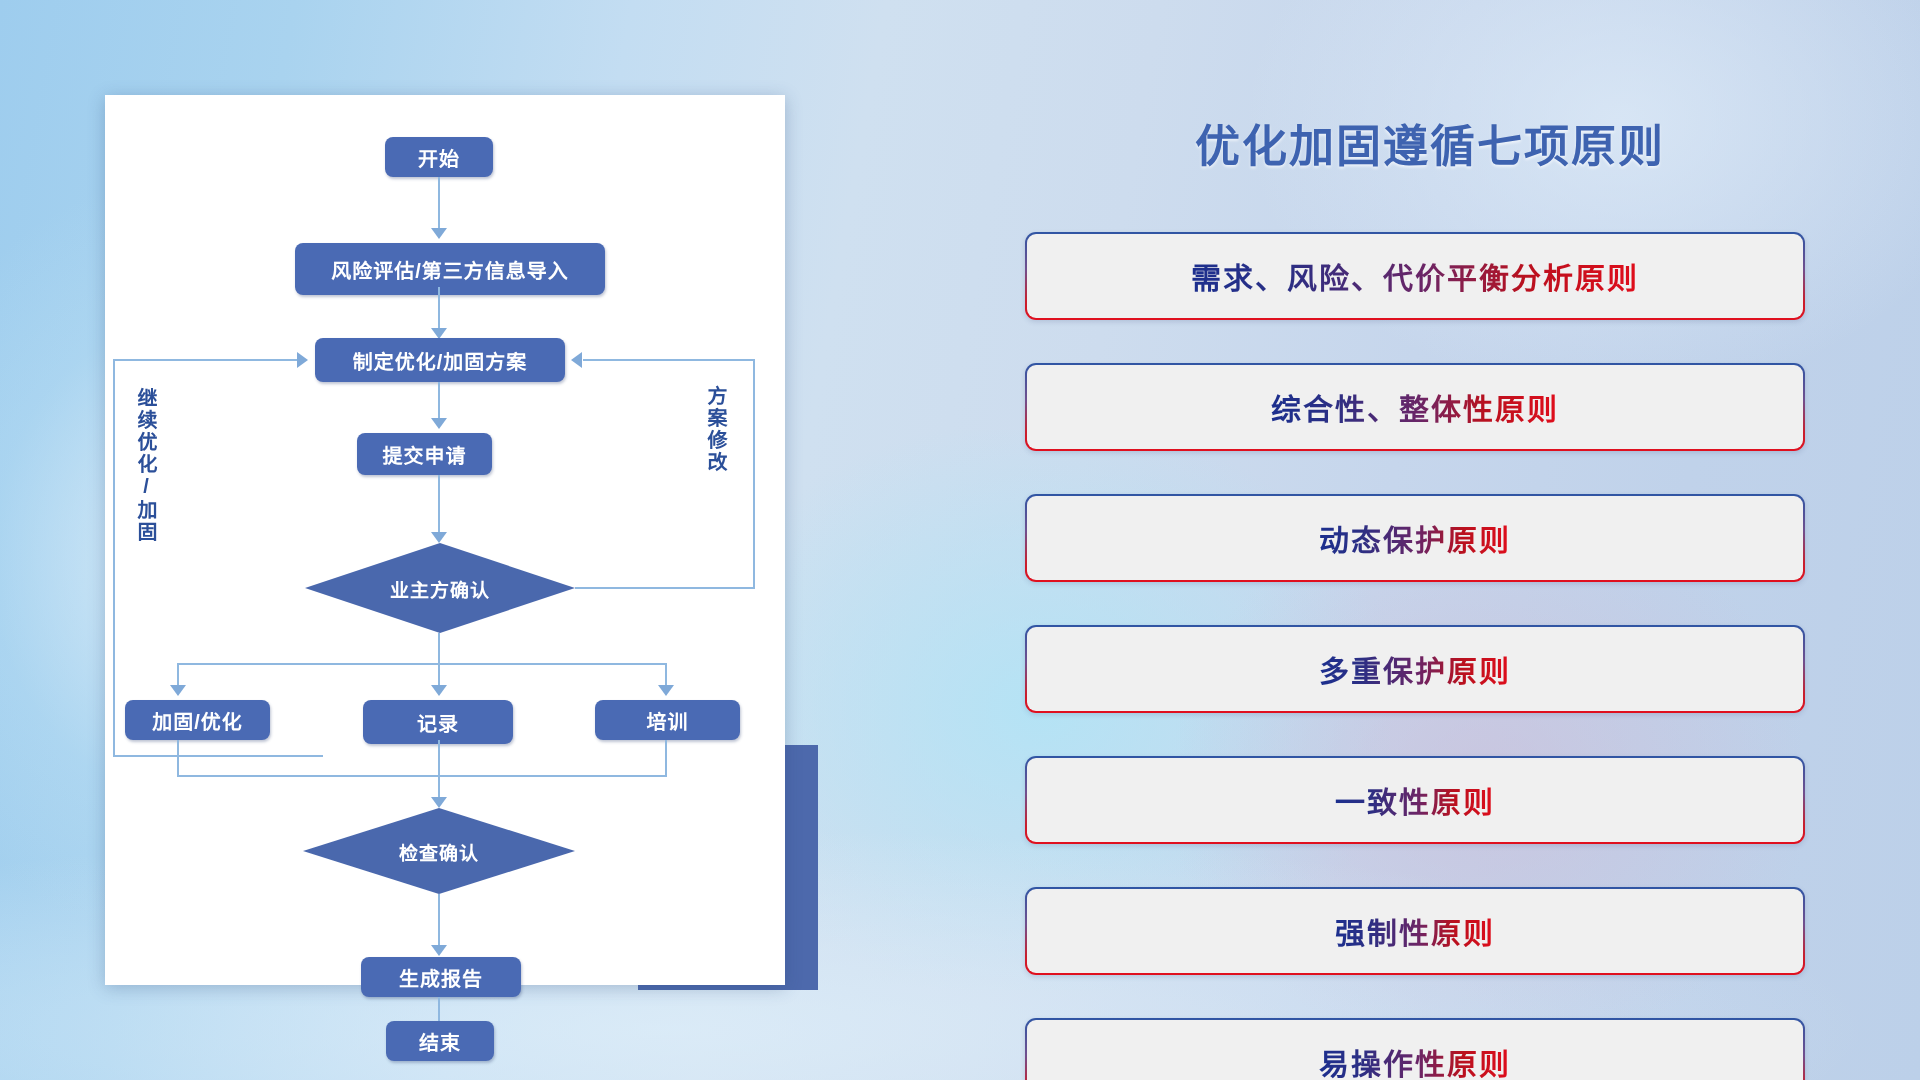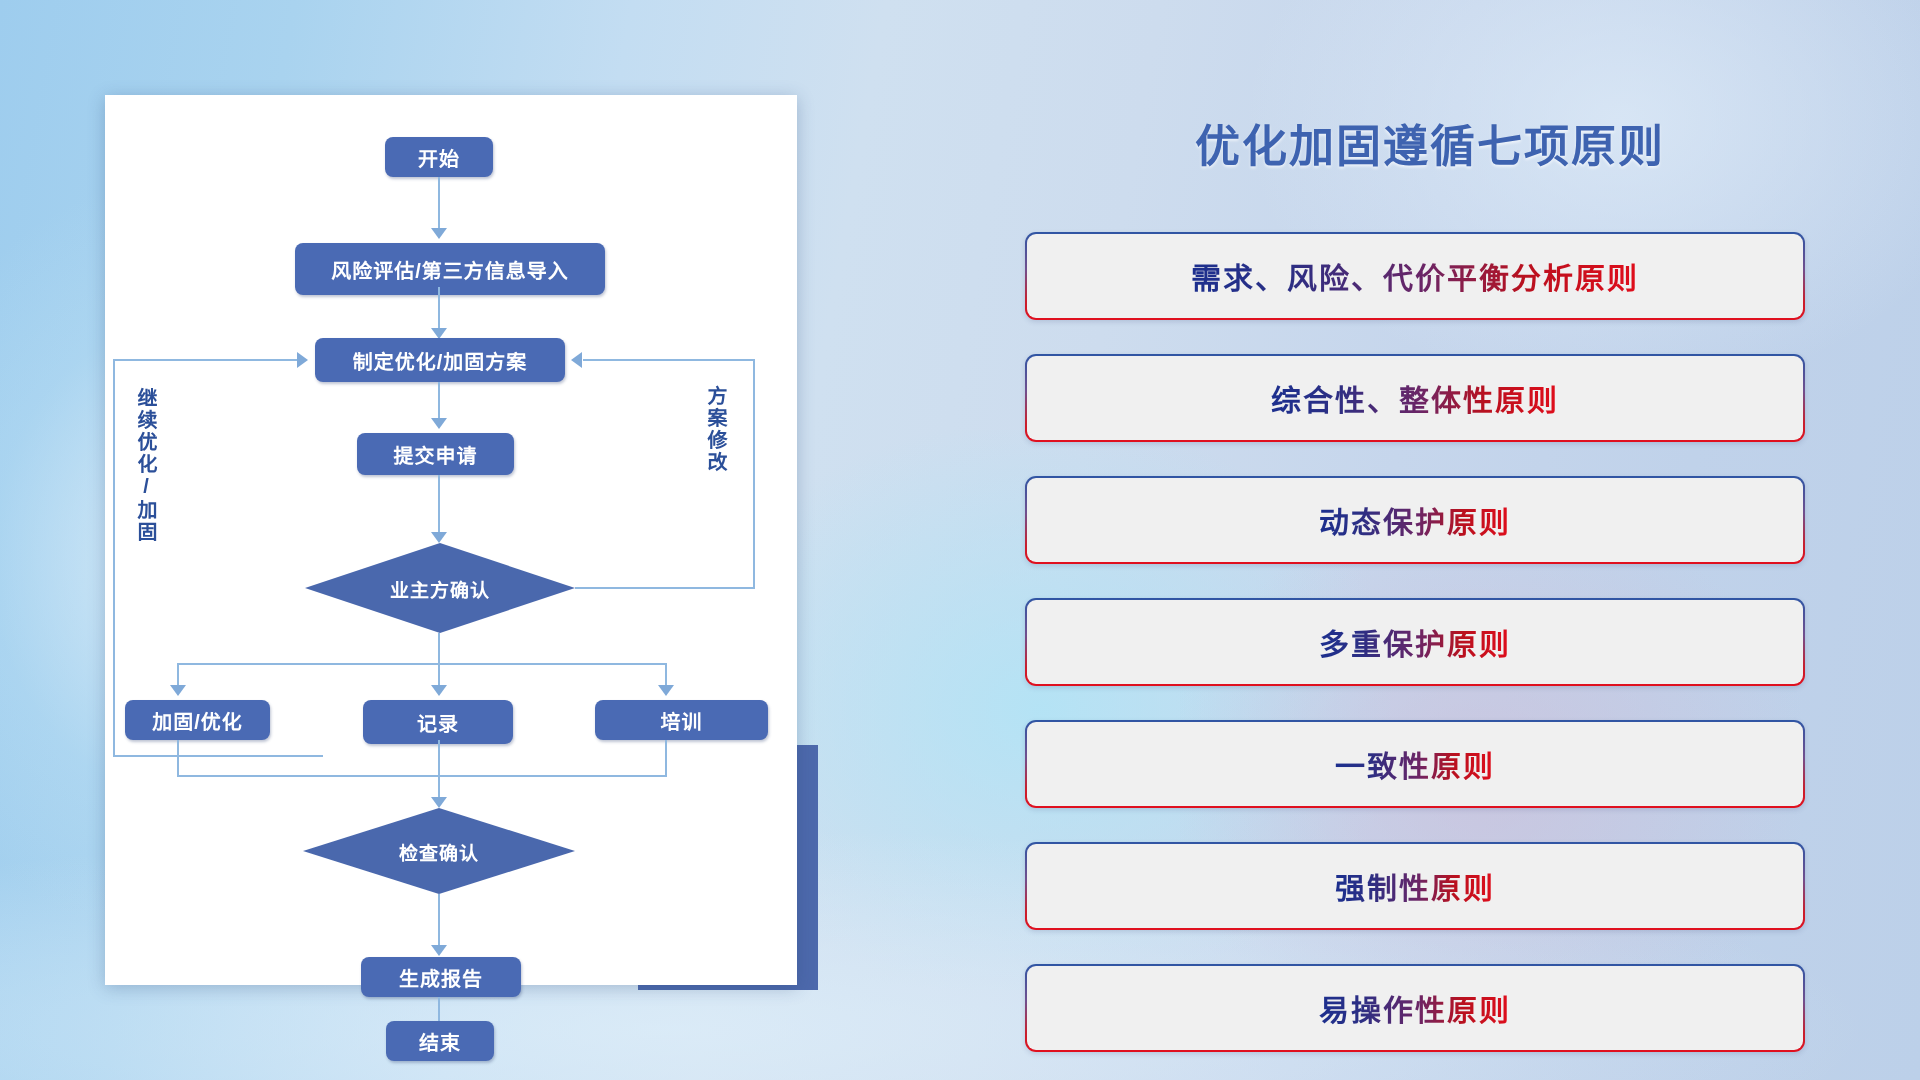--- a/index.html
+++ b/index.html
@@ -20,21 +20,21 @@
   #bg-glow-pink{position:absolute;left:1180px;top:520px;width:620px;height:520px;
     background:radial-gradient(ellipse at 50% 50%,rgba(206,186,214,.55) 0%,rgba(206,186,214,.20) 48%,rgba(206,186,214,0) 75%);}
   #bg-glow-tr{position:absolute;right:-80px;top:-160px;width:760px;height:560px;
     background:radial-gradient(ellipse at 50% 50%,rgba(222,235,248,.75) 0%,rgba(222,235,248,0) 70%);}
   #bg-glow-bottom{position:absolute;left:0;bottom:-160px;width:1920px;height:420px;
     background:radial-gradient(ellipse at 35% 50%,rgba(223,239,250,.70) 0%,rgba(223,239,250,0) 68%);}
 
   
   #accent-shape{position:absolute;left:638px;top:745px;width:180px;height:245px;background:#4d69ac;}
   #flow-card{position:absolute;left:105px;top:95px;width:680px;height:890px;background:#ffffff;
-    box-shadow:0 3px 16px rgba(40,70,120,.28);padding-left:12px;}
+    box-shadow:0 3px 16px rgba(40,70,120,.28);}
 
   .flow{position:absolute;inset:0;}
   .fbox{position:absolute;background:#4a6ab4;border-radius:8px;color:#fff;
     display:flex;align-items:center;justify-content:center;
     font-size:20px;font-weight:bold;letter-spacing:1px;
     box-shadow:1px 2px 3px rgba(40,60,110,.30);}
   .fdia{position:absolute;display:flex;align-items:center;justify-content:center;font-family:Liberation Serif, serif;}
   .fdia .dshape{position:absolute;inset:0;background:#4a68ad;
     clip-path:polygon(50% 0%,100% 50%,50% 100%,0% 50%);
     filter:drop-shadow(1px 2px 2px rgba(40,60,110,.28));}
@@ -48,21 +48,21 @@
 
   .vlabel{position:absolute;color:#2b4f99;font-size:20px;font-weight:bold;
     writing-mode:vertical-rl;text-orientation:upright;letter-spacing:2px;line-height:1.05;}
 
   
   #right-title{position:absolute;left:1150px;top:110px;width:560px;text-align:center;
     font-size:45px;font-weight:bold;color:#3e63b0;letter-spacing:2px;
     text-shadow:0 2px 3px rgba(255,255,255,.65);}
 
   #cards{position:absolute;left:1025px;top:232px;width:780px;}
-  .pcard{position:relative;height:84px;margin-bottom:34px;border-radius:11px;
+  .pcard{position:relative;height:84px;margin-bottom:43px;border-radius:11px;
     background:linear-gradient(#f0f0f0,#f0f0f0) padding-box,
                linear-gradient(180deg,#2f55a4 0%,#6f4f8e 42%,#c71f2e 78%,#e10f1e 100%) border-box;
     border:2.5px solid transparent;
     display:flex;align-items:center;justify-content:center;
     box-shadow:0 2px 5px rgba(60,80,130,.18);}
   .pcard .ptext{font-size:30px;font-weight:bold;letter-spacing:2px;
     background:linear-gradient(90deg,#1c2f8e 0%,#2c2f84 22%,#6b2566 52%,#b8111f 74%,#e00d1b 100%);
     -webkit-background-clip:text;background-clip:text;color:transparent;}
 </style>
 </head>
@@ -91,21 +91,21 @@
     </div>
     <div class="vline" style="left:333px;top:192px;height:48px;"></div>
     <div class="arrow-d" style="left:326px;top:233px;"></div>
 
     <div class="fbox" style="left:210px;top:243px;width:250px;height:44px;">
       <span>制定优化/加固方案</span>
     </div>
     <div class="vline" style="left:333px;top:287px;height:42px;"></div>
     <div class="arrow-d" style="left:326px;top:323px;"></div>
 
-    <div class="fbox" style="left:252px;top:338px;width:157px;height:42px;">
+    <div class="fbox" style="left:252px;top:338px;width:135px;height:42px;">
       <span>提交申请</span>
     </div>
     <div class="vline" style="left:333px;top:380px;height:62px;"></div>
     <div class="arrow-d" style="left:326px;top:437px;"></div>
 
     <div class="fdia" style="left:200px;top:448px;width:270px;height:90px;">
       <div class="dshape"></div>
       <div class="dlabel">业主方确认</div>
     </div>
 
@@ -130,21 +130,21 @@
     <div class="arrow-d" style="left:553px;top:590px;"></div>
 
     <div class="fbox" style="left:20px;top:605px;width:145px;height:40px;">
       <span>加固/优化</span>
     </div>
 
     <div class="fbox" style="left:258px;top:605px;width:150px;height:44px;">
       <span>记录</span>
     </div>
 
-    <div class="fbox" style="left:490px;top:605px;width:173px;height:40px;">
+    <div class="fbox" style="left:490px;top:605px;width:145px;height:40px;">
       <span>培训</span>
     </div>
 
     <div class="vline" style="left:72px;top:645px;height:36px;"></div>
     <div class="vline" style="left:333px;top:645px;height:36px;"></div>
     <div class="vline" style="left:560px;top:645px;height:36px;"></div>
     <div class="hline" style="left:72px;top:680px;width:490px;"></div>
     <div class="vline" style="left:333px;top:680px;height:28px;"></div>
     <div class="arrow-d" style="left:326px;top:702px;"></div>
 

